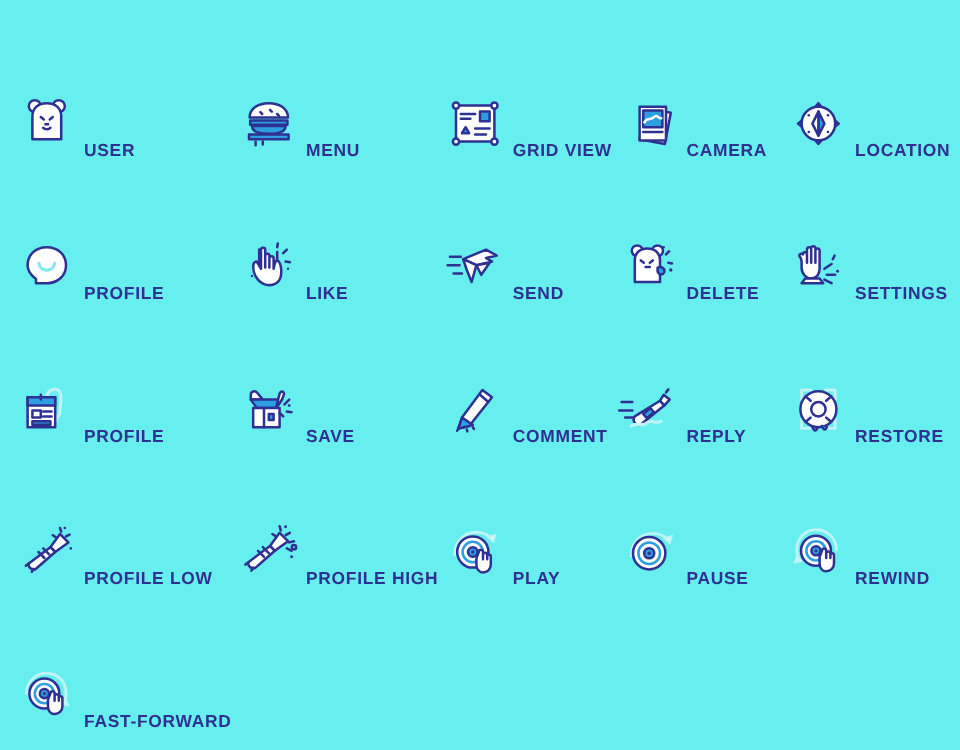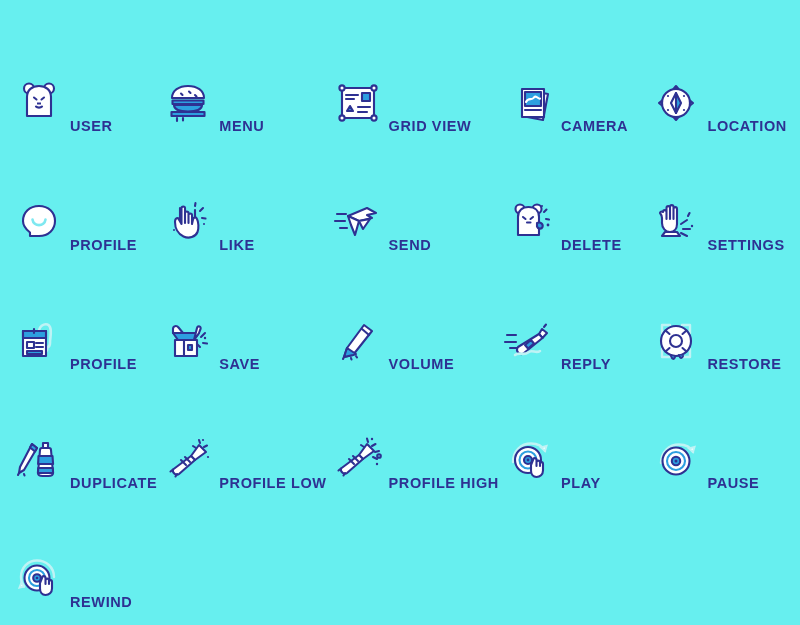--- a/index.html
+++ b/index.html
@@ -263,21 +263,21 @@
 
   <div class="cell">
     <div class="icon-wrap">
       <svg viewBox="0 0 58 58">
         <path class="stw" d="M35 12 L43 18 L24 42 L15 44 L18 35 Z"></path>
         <path class="stb" d="M18 35 L27 41 L24 42 L15 44 Z"></path>
         <path class="st" d="M33 16 L40 22"></path>
         <path class="st" d="M15 44 l-1 2 M22 45 l0.5 1.5 M27 43 l1 1.5"></path>
       </svg>
     </div>
-    <div class="cell-label">VOLUME</div>
+    <div class="cell-label">COMMENT</div>
   </div>
 
   <div class="cell">
     <div class="icon-wrap">
       <svg viewBox="0 0 58 58">
         <path class="st" d="M6 22 h9 M4 29 h11 M9 35 h8"></path>
         <path class="stw" d="M41 16 L46 20 L41.5 25 L38 21 Z"></path>
         <path class="stw" d="M38 21 L41.5 25 L23 40 C19 43 14 38.5 17 34 Z"></path>
         <path class="stb" d="M24 32 l6 -5 l3 3.5 l-6 5 z"></path>
         <path class="st" d="M43 14 l2 -2.5"></path>
@@ -293,34 +293,20 @@
         <path class="stl" d="M15 12 h8 M35 12 h8 M15 44 h8 M35 44 h8 M15 12 v8 M15 44 v-8 M43 12 v8 M43 44 v-8" style="stroke:#bff3f5;stroke-width:2.4"></path>
         <circle class="stw" cx="29" cy="28" r="15"></circle>
         <circle class="stw" cx="29" cy="28" r="6"></circle>
         <path class="st" d="M22.5 21 L18.5 17.5 M35.5 21 L39.5 17.5 M22.5 35 L18.5 38.5 M35.5 35 L39.5 38.5"></path>
         <path class="stb" d="M24 43 C25 46 27 47 28 44 M32 42 C33 45.5 35 46 36 43"></path>
       </svg>
     </div>
     <div class="cell-label">RESTORE</div>
   </div>
 
-  <div class="cell">
-    <div class="icon-wrap">
-      <svg viewBox="0 0 58 58">
-        <path class="stw" d="M22 12 L27 16 L14 38 L9 41 L10 35 Z"></path>
-        <path class="stb" d="M22 12 L27 16 L25 19.5 L20 15.5 Z"></path>
-        <path class="st" d="M9 41 l-1 2 M14 42 l0.5 1.5"></path>
-        <path class="stw" d="M33 11 h5 v5 h-5 z"></path>
-        <path class="stw" d="M30 18 C30 16 32 16 32 16 h7 C39 16 41 16 41 18 L43 41 C43 43.5 41 44 38.5 44 h-6 C30 44 28 43.5 28 41 Z"></path>
-        <path class="stb" d="M28.5 24 h14 l0.6 8 h-15 z"></path>
-        <path class="stb" d="M28.2 36 h14.6 l0.3 5 h-15.2 z"></path>
-      </svg>
-    </div>
-    <div class="cell-label">DUPLICATE</div>
-  </div>
 
   <div class="cell">
     <div class="icon-wrap">
       <svg viewBox="0 0 58 58">
         <path class="stw" d="M40 13 L47 20 L36 28 L32 24 Z"></path>
         <path class="st" d="M37 16 l-3 -2 M41 11 l-1 -3 M45 15 l3 -1.5"></path>
         <path class="stw" d="M32 24 L36 28 L20 42 C17.5 44 13 41 14 37.5 Z"></path>
         <path class="stw" d="M22 28 l5 5 M26 25 l5 5"></path>
         <path class="st" d="M14 37.5 l-2.5 2 M18 42 l-1.5 2.5"></path>
         <circle class="fd" cx="49" cy="25" r="1.1"></circle>
@@ -384,14 +370,28 @@
         <circle class="stw" cx="27" cy="27" r="12.5"></circle>
         <circle class="st" cx="27" cy="27" r="8" style="stroke:#2d9fe0"></circle>
         <circle class="stb" cx="27" cy="27" r="3.8"></circle>
         <circle class="fd" cx="27" cy="27" r="1.3"></circle>
         <path class="stw" d="M32 27 C32 24.5 35.5 24.5 35.5 27 L35.5 33 L35.5 29.5 C35.5 27 39 27 39 29.5 L39 33 L39 31 C39 28.5 42 28.5 42 31 L42 37.5 C42 41.5 39 44 35.5 44 C32 44 30 41 30 37.5 L30 32 Z"></path>
       </svg>
     </div>
     <div class="cell-label">REWIND</div>
   </div>
 
+  <div class="cell">
+    <div class="icon-wrap">
+      <svg viewBox="0 0 58 58">
+        <path class="stl" d="M12 27 C12 16.5 20 10 29 10 C38 10 45 17 45 26.5 C45 30 44 33 42 35.5" style="stroke:#bff3f5;stroke-width:2.4"></path>
+        <path class="fw" d="M42 35.5 l4.5 1 l-2 -5 z" stroke="#bff3f5" stroke-width="2"></path>
+        <circle class="stw" cx="27" cy="27" r="12.5"></circle>
+        <circle class="st" cx="27" cy="27" r="8" style="stroke:#2d9fe0"></circle>
+        <circle class="stb" cx="27" cy="27" r="3.8"></circle>
+        <circle class="fd" cx="27" cy="27" r="1.3"></circle>
+        <path class="stw" d="M32 27 C32 24.5 35.5 24.5 35.5 27 L35.5 33 L35.5 29.5 C35.5 27 39 27 39 29.5 L39 33 L39 31 C39 28.5 42 28.5 42 31 L42 37.5 C42 41.5 39 44 35.5 44 C32 44 30 41 30 37.5 L30 32 Z"></path>
+      </svg>
+    </div>
+    <div class="cell-label">FAST-FORWARD</div>
+  </div>
 
 </div>
 
 </body></html>

